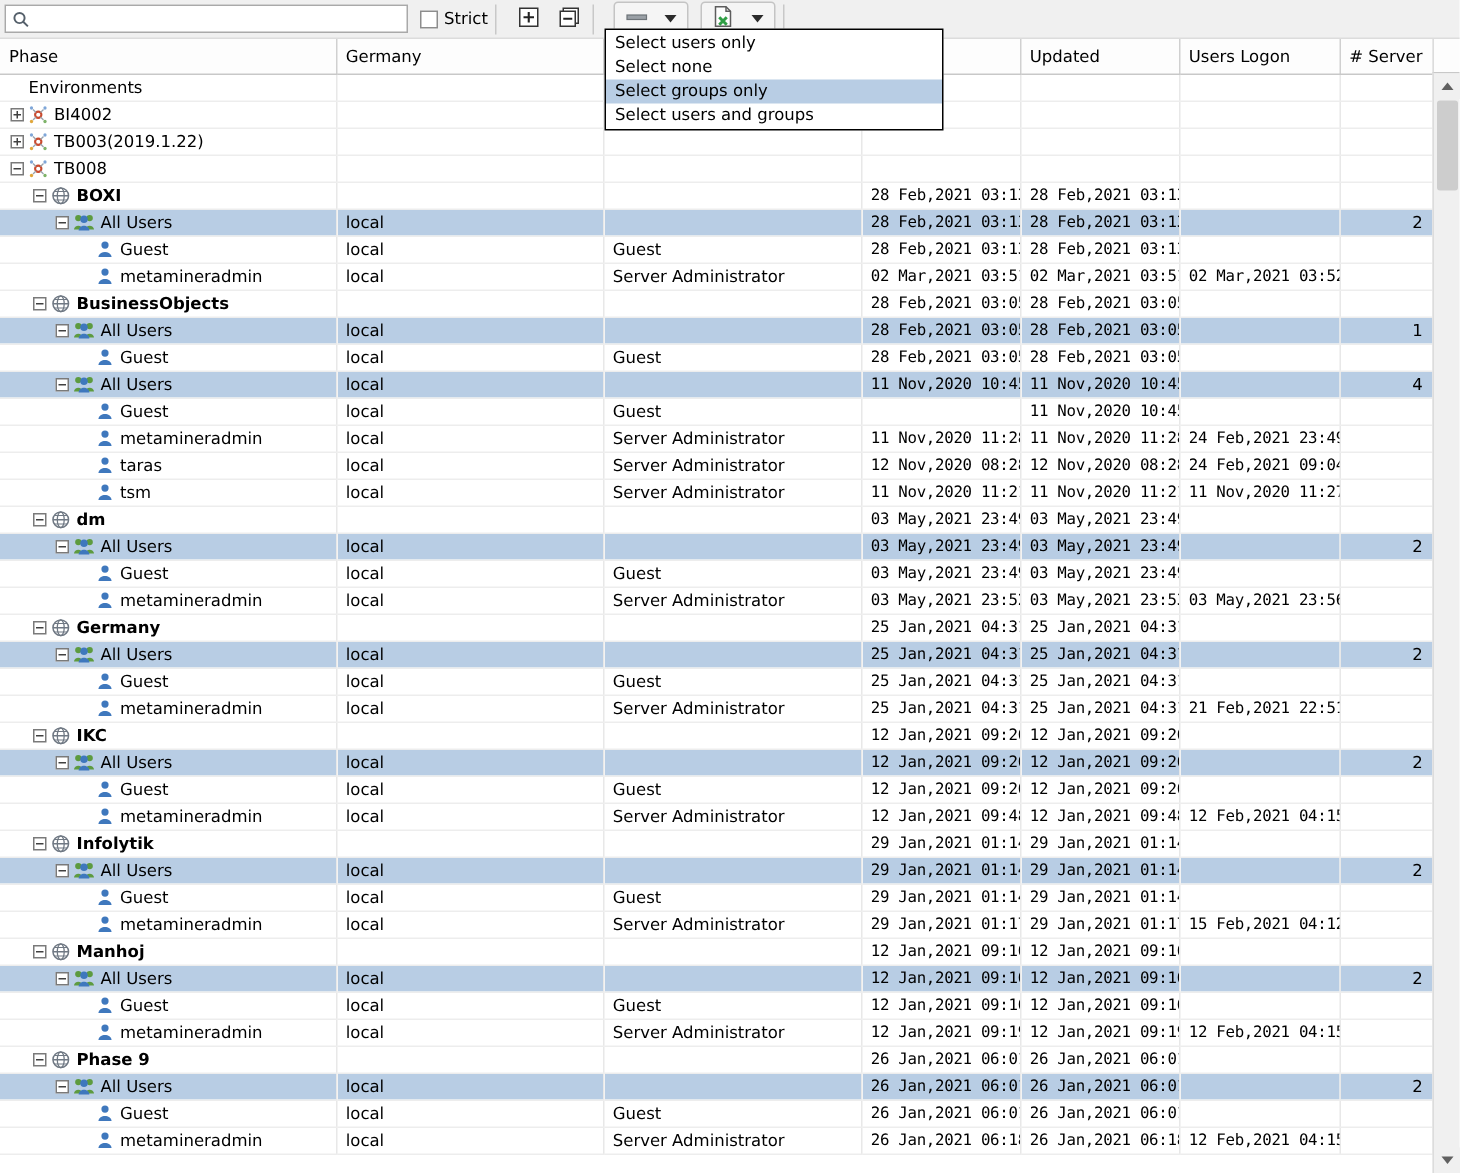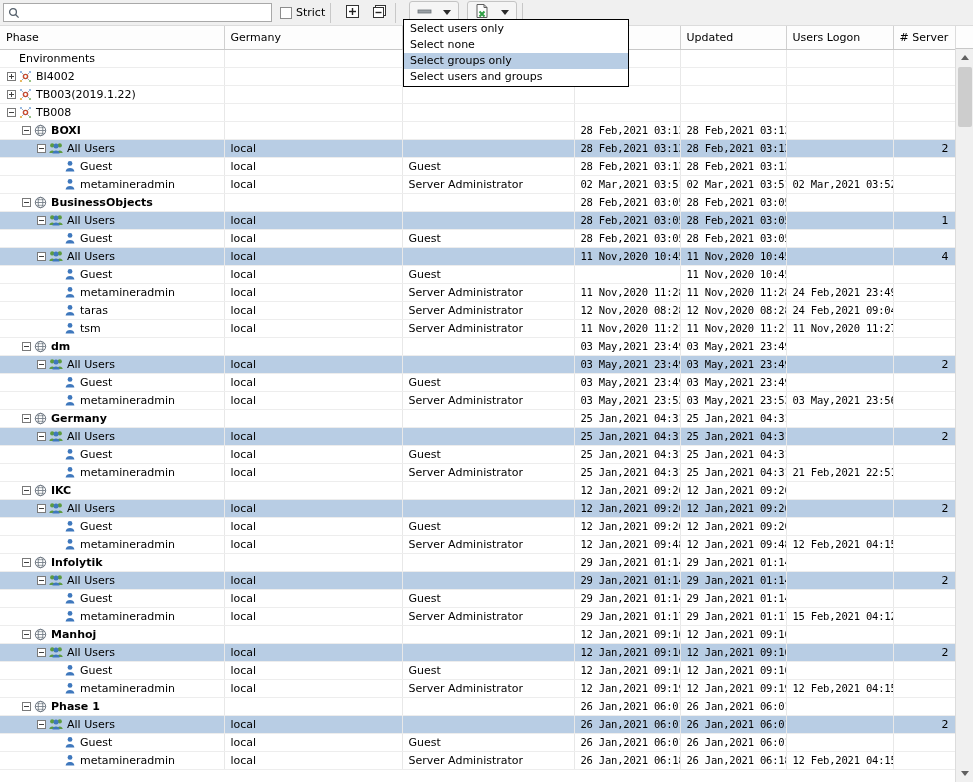--- a/index.html
+++ b/index.html
@@ -1087,21 +1087,21 @@
               <span class="tog"></span>
               <span class="ico">
                 <svg width="13" height="13" viewBox="0 0 13 13">
                   <circle cx="6.5" cy="6.5" r="5.2" fill="#fff" stroke="#6f7883" stroke-width="1"></circle>
                   <ellipse cx="6.5" cy="6.5" rx="2.3" ry="5.2" fill="none" stroke="#6f7883" stroke-width="0.85"></ellipse>
                   <line x1="1.3" y1="6.5" x2="11.7" y2="6.5" stroke="#6f7883" stroke-width="0.85"></line>
                   <line x1="2.2" y1="3.7" x2="10.8" y2="3.7" stroke="#6f7883" stroke-width="0.7"></line>
                   <line x1="2.2" y1="9.3" x2="10.8" y2="9.3" stroke="#6f7883" stroke-width="0.7"></line>
                 </svg>
               </span>
-              <span class="lbl bold">Phase 1</span>
+              <span class="lbl bold">Phase 9</span>
             </div>
           </td>
           <td></td>
           <td></td>
           <td class="mono">26 Jan,2021 06:01</td>
           <td class="mono">26 Jan,2021 06:01</td>
           <td class="mono"></td>
           <td class="num"></td>
         </tr>
         <tr class="sel">

